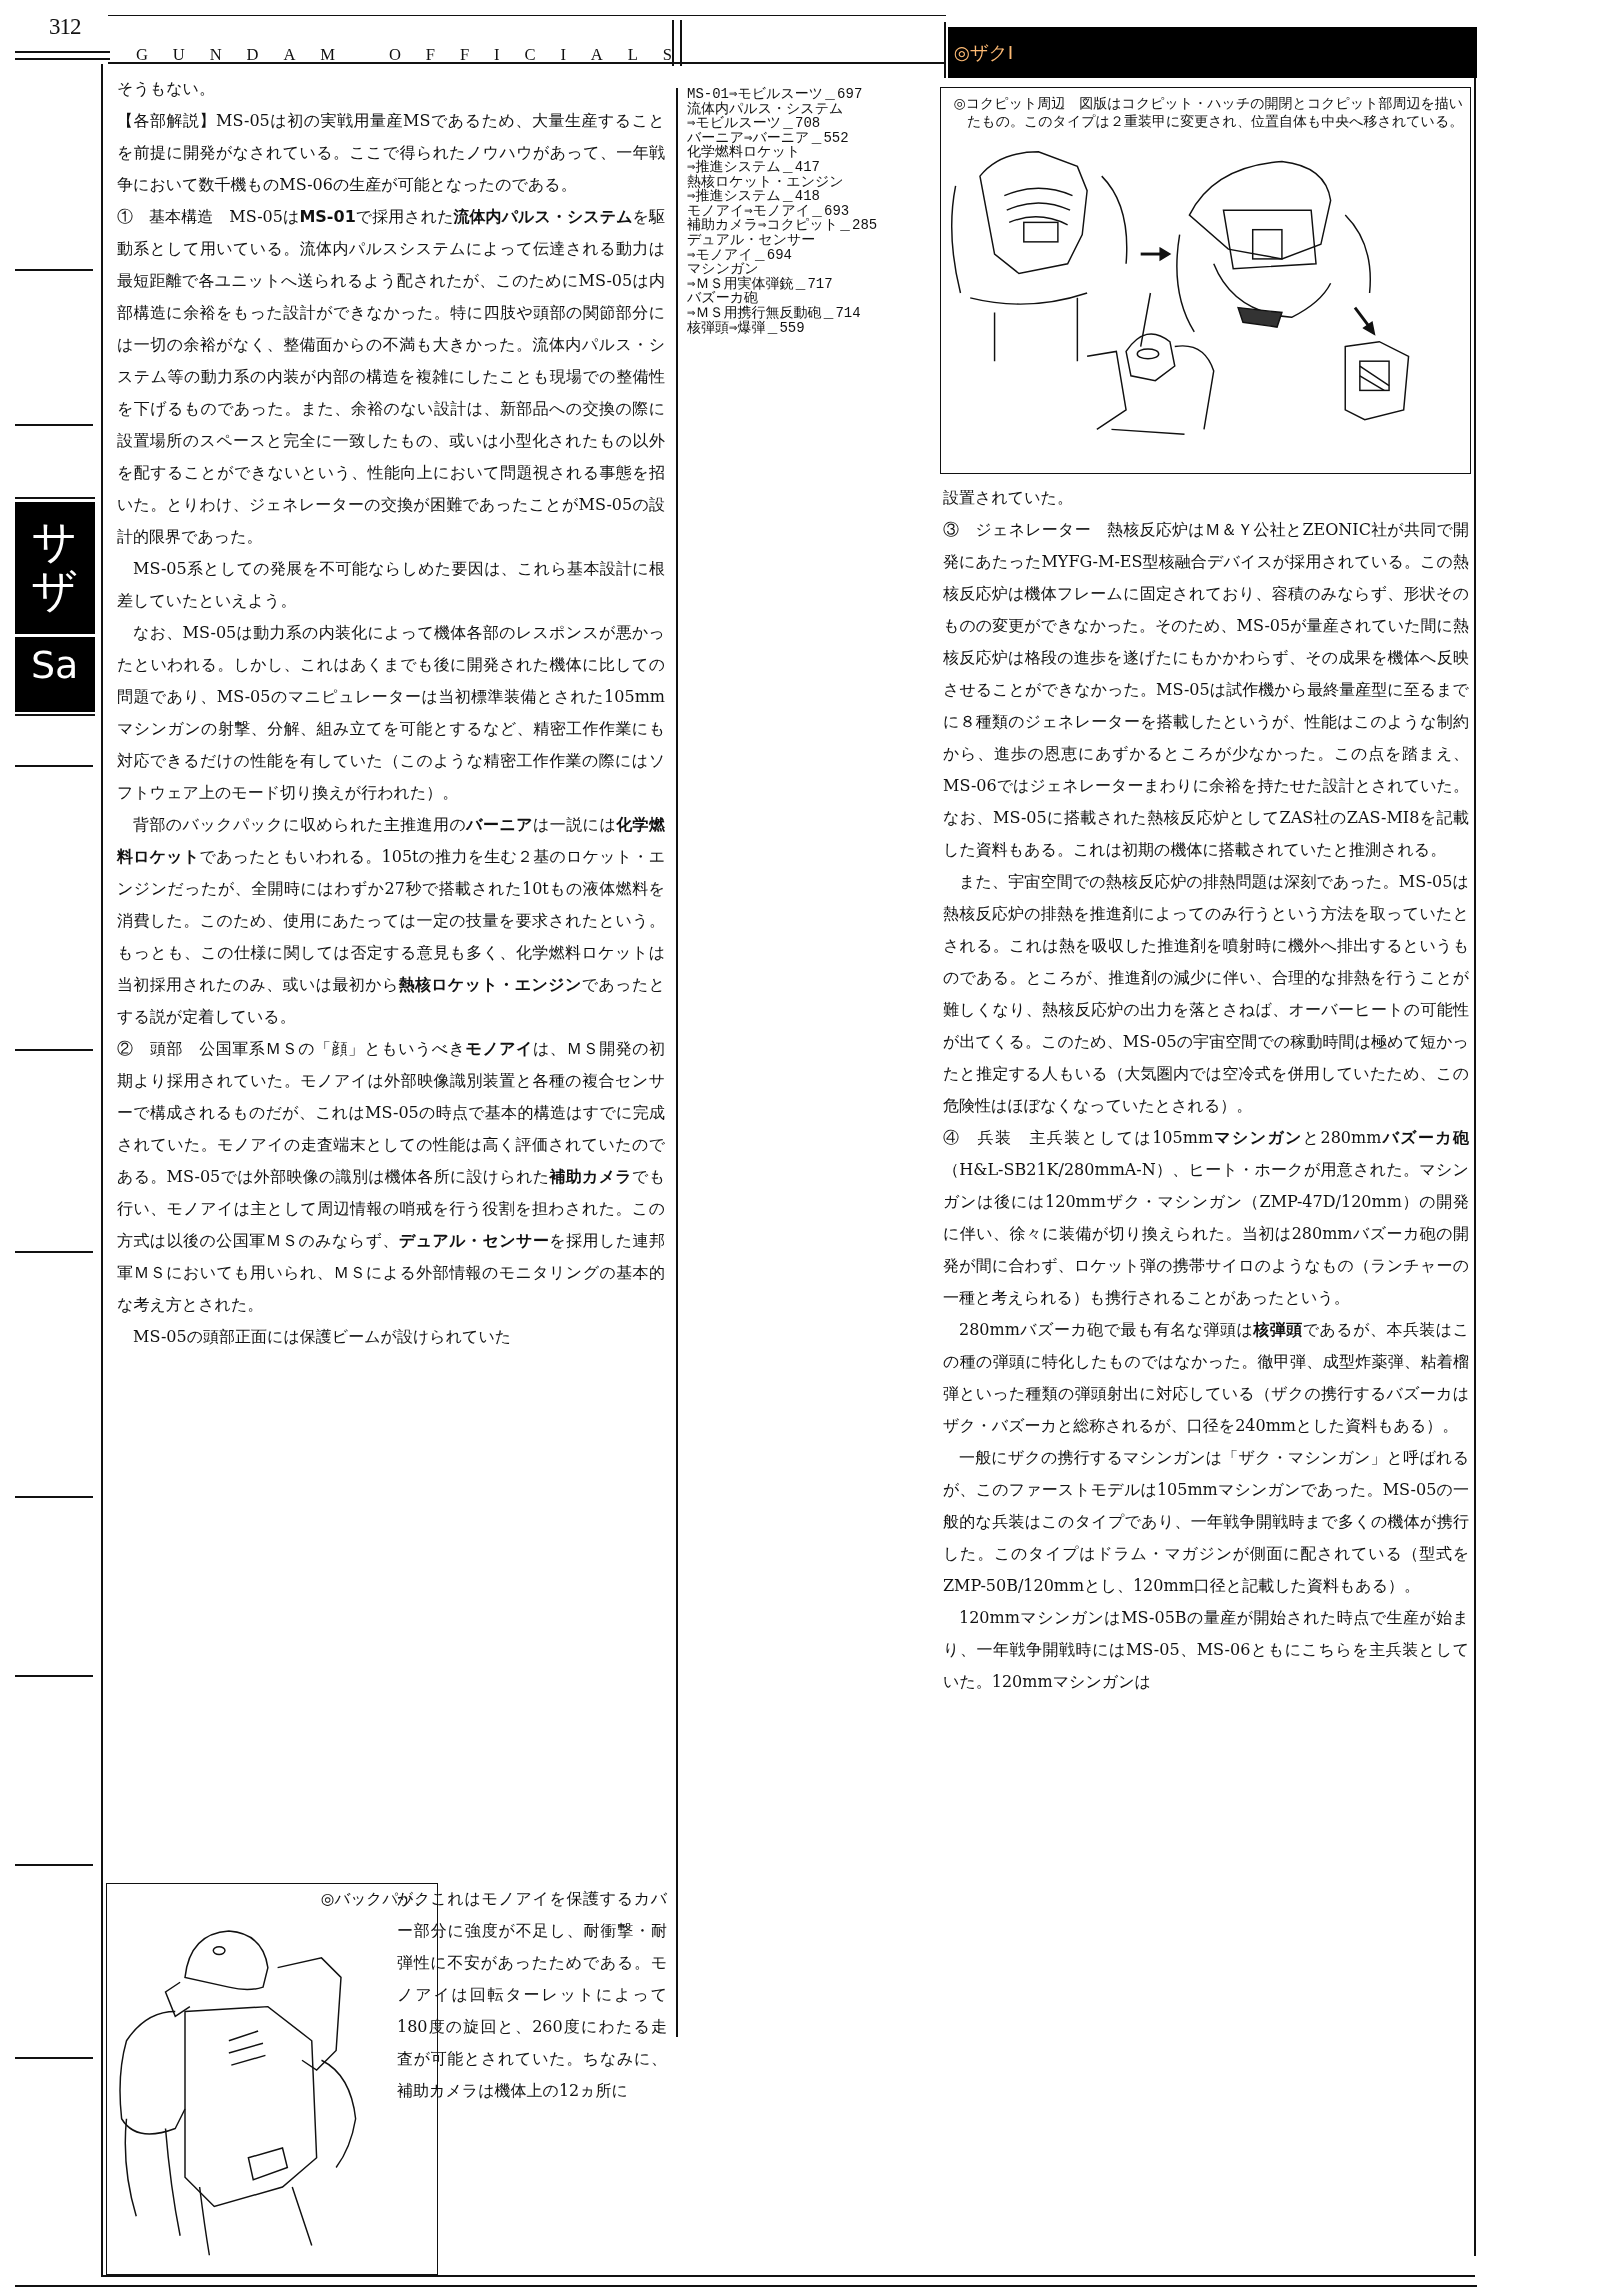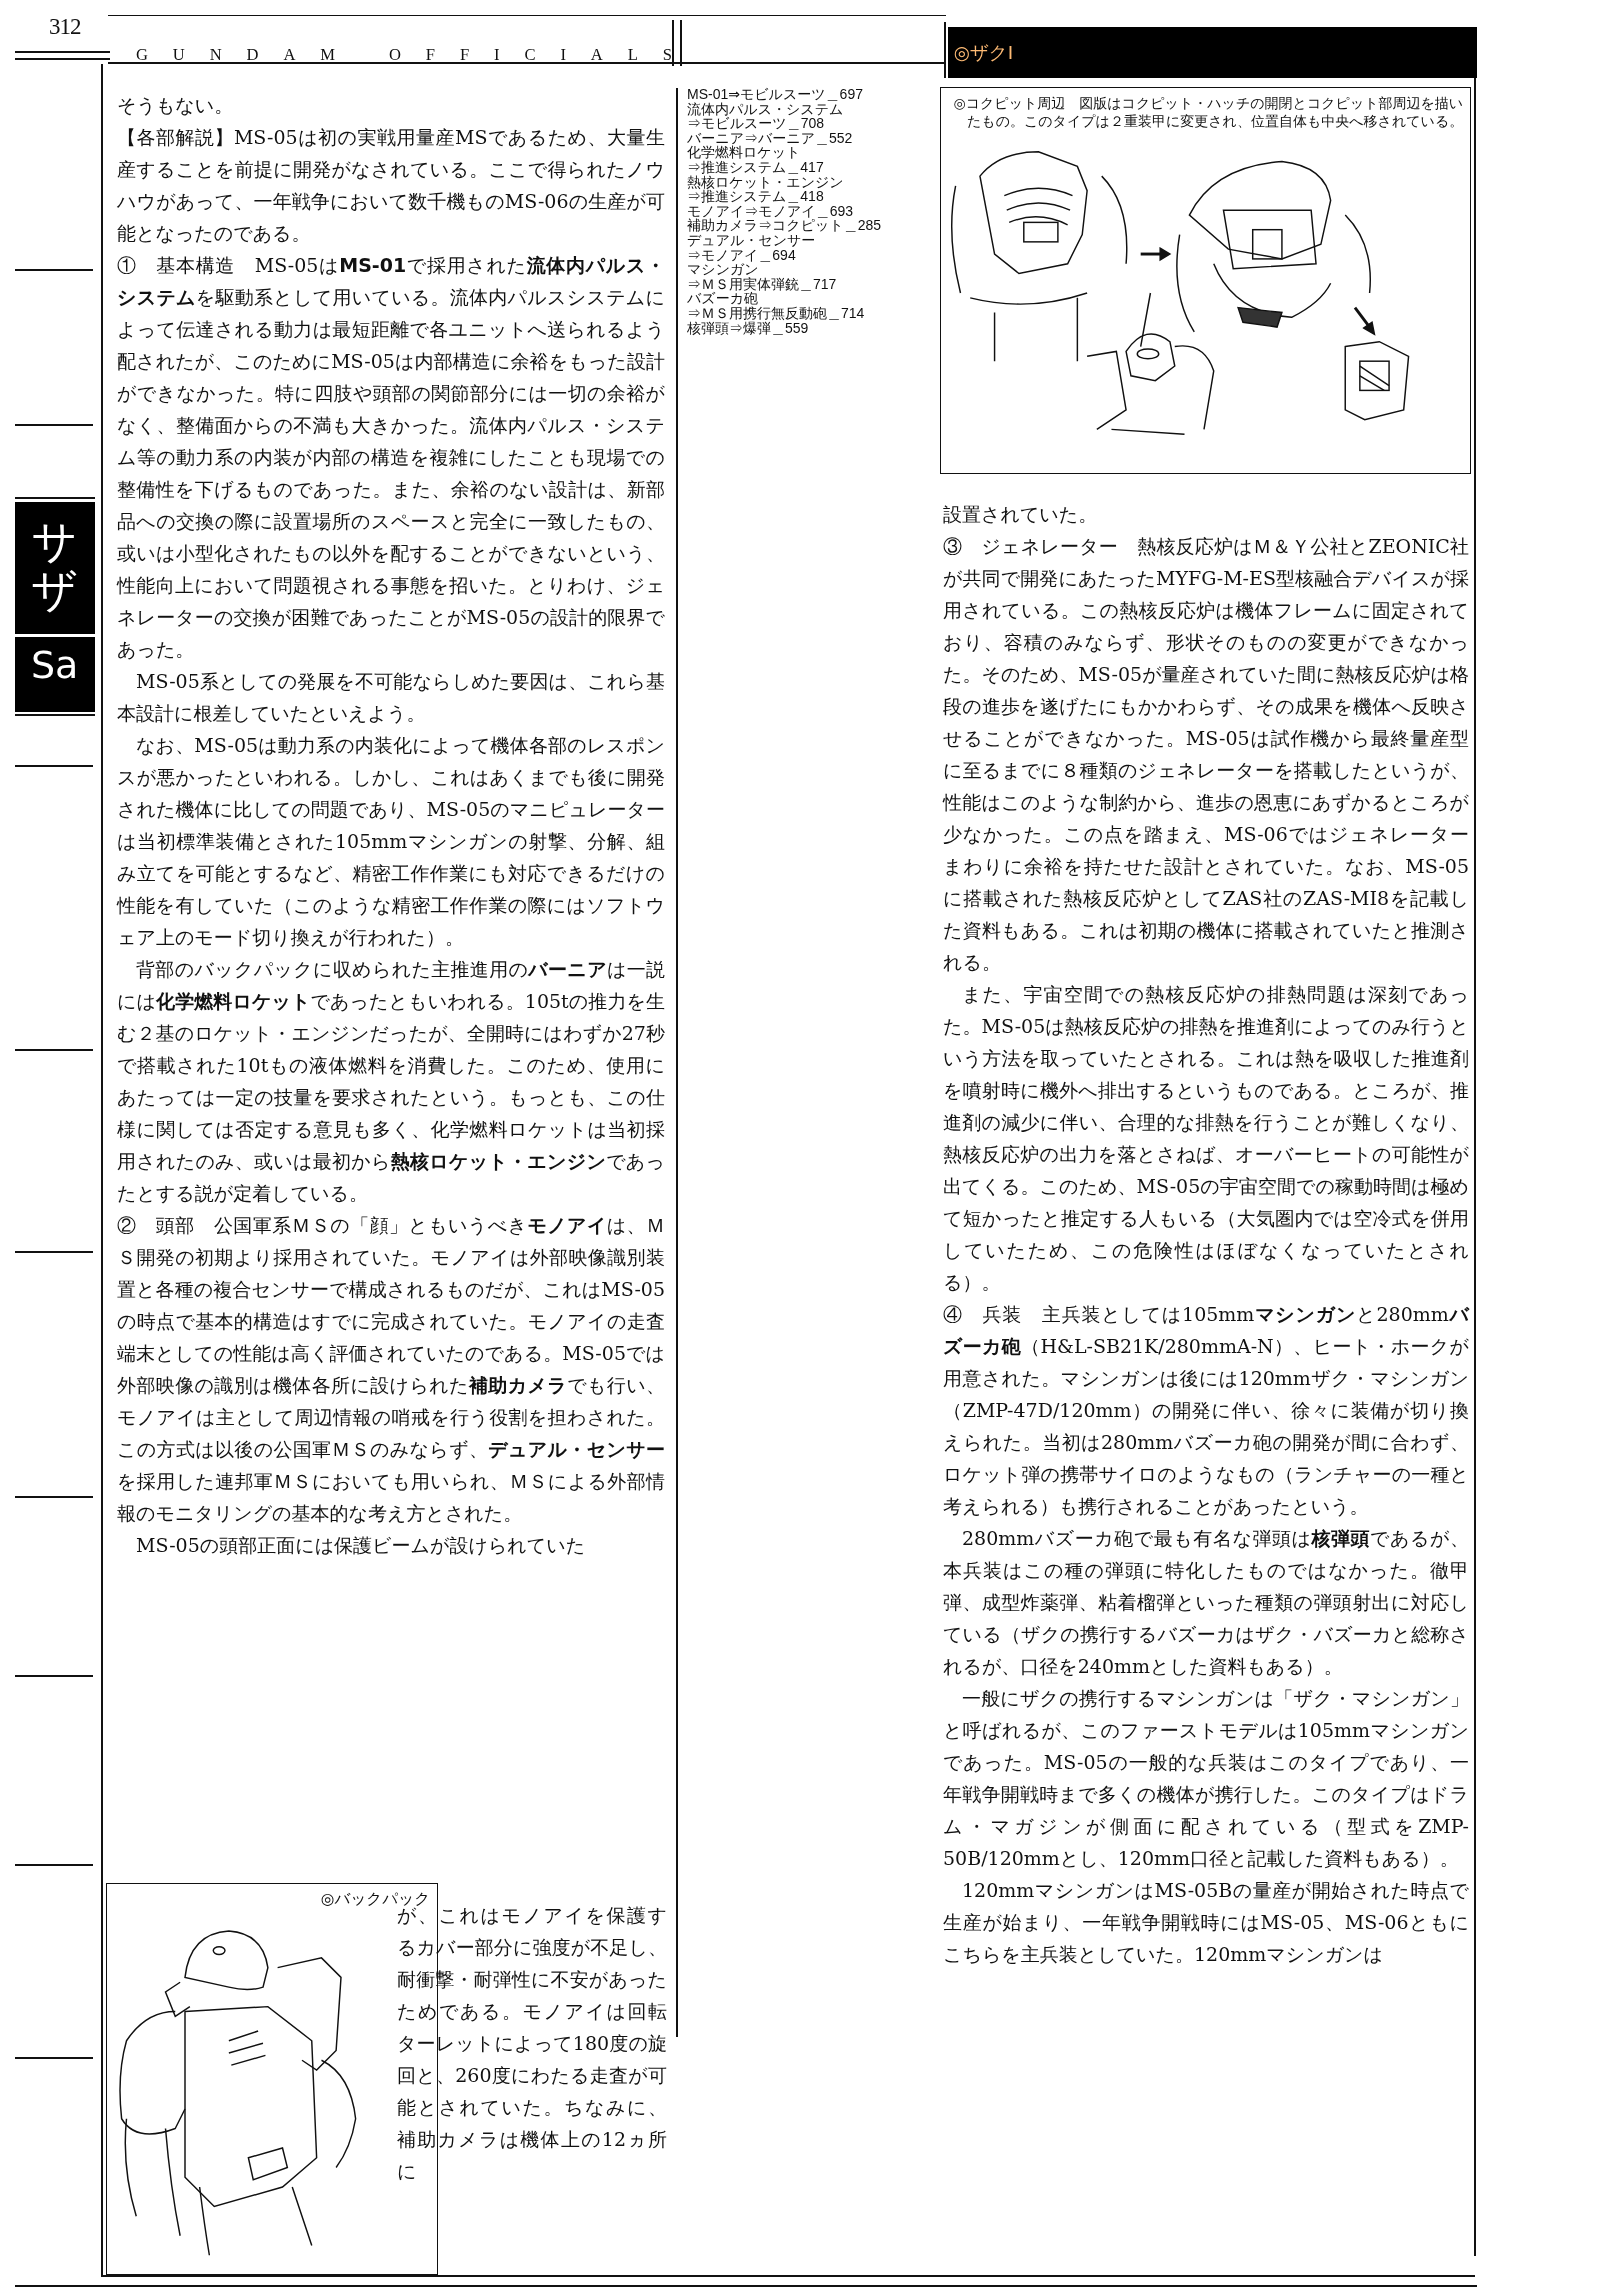--- a/index.html
+++ b/index.html
@@ -18,26 +18,26 @@
   .vline{background:#111;width:2.4px;}
   
   .side-tab{left:14.6px;top:502px;width:80px;height:210px;background:#000;color:#fff;}
   .side-kana{position:absolute;left:0;right:0;top:14.6px;text-align:center;font-size:45px;line-height:49px;
              font-family:"DejaVu Sans",sans-serif;}
   .side-sep{position:absolute;left:0;right:0;top:132px;height:2.9px;background:#fff;}
   .side-roman{position:absolute;left:0;right:0;top:141px;text-align:center;font-size:38px;
               font-family:"DejaVu Sans",sans-serif;}
   .margin-mark{height:1.5px;background:#111;left:14.6px;width:78px;}
   
-  .col{font-size:19px;line-height:32px;text-align:justify;margin-top:16px;}
+  .col{font-size:16px;line-height:32px;text-align:justify;}
   .col p{margin:0;}
   .col .ind{text-indent:1em;}
   .col b{font-family:"DejaVu Sans",sans-serif;font-weight:bold;}
   
-  .idx{left:687px;top:87px;width:229px;font-family:Liberation Sans, sans-serif;font-size:14px;line-height:14.6px;}
+  .idx{left:687px;top:87px;width:229px;font-family:Liberation Mono, monospace;font-size:14px;line-height:14.6px;}
   .idx div{white-space:nowrap;}
   
   .figbox{border:1.9px solid #111;box-sizing:border-box;background:#fff;}
   .fig-cap{font-family:"DejaVu Sans",sans-serif;font-size:14px;line-height:18.5px;padding:5.8px 6.8px;text-align:right;}
   svg{display:block;}
 </style>
 </head>
 <body>
 
 <div class="abs page-num">312</div>

